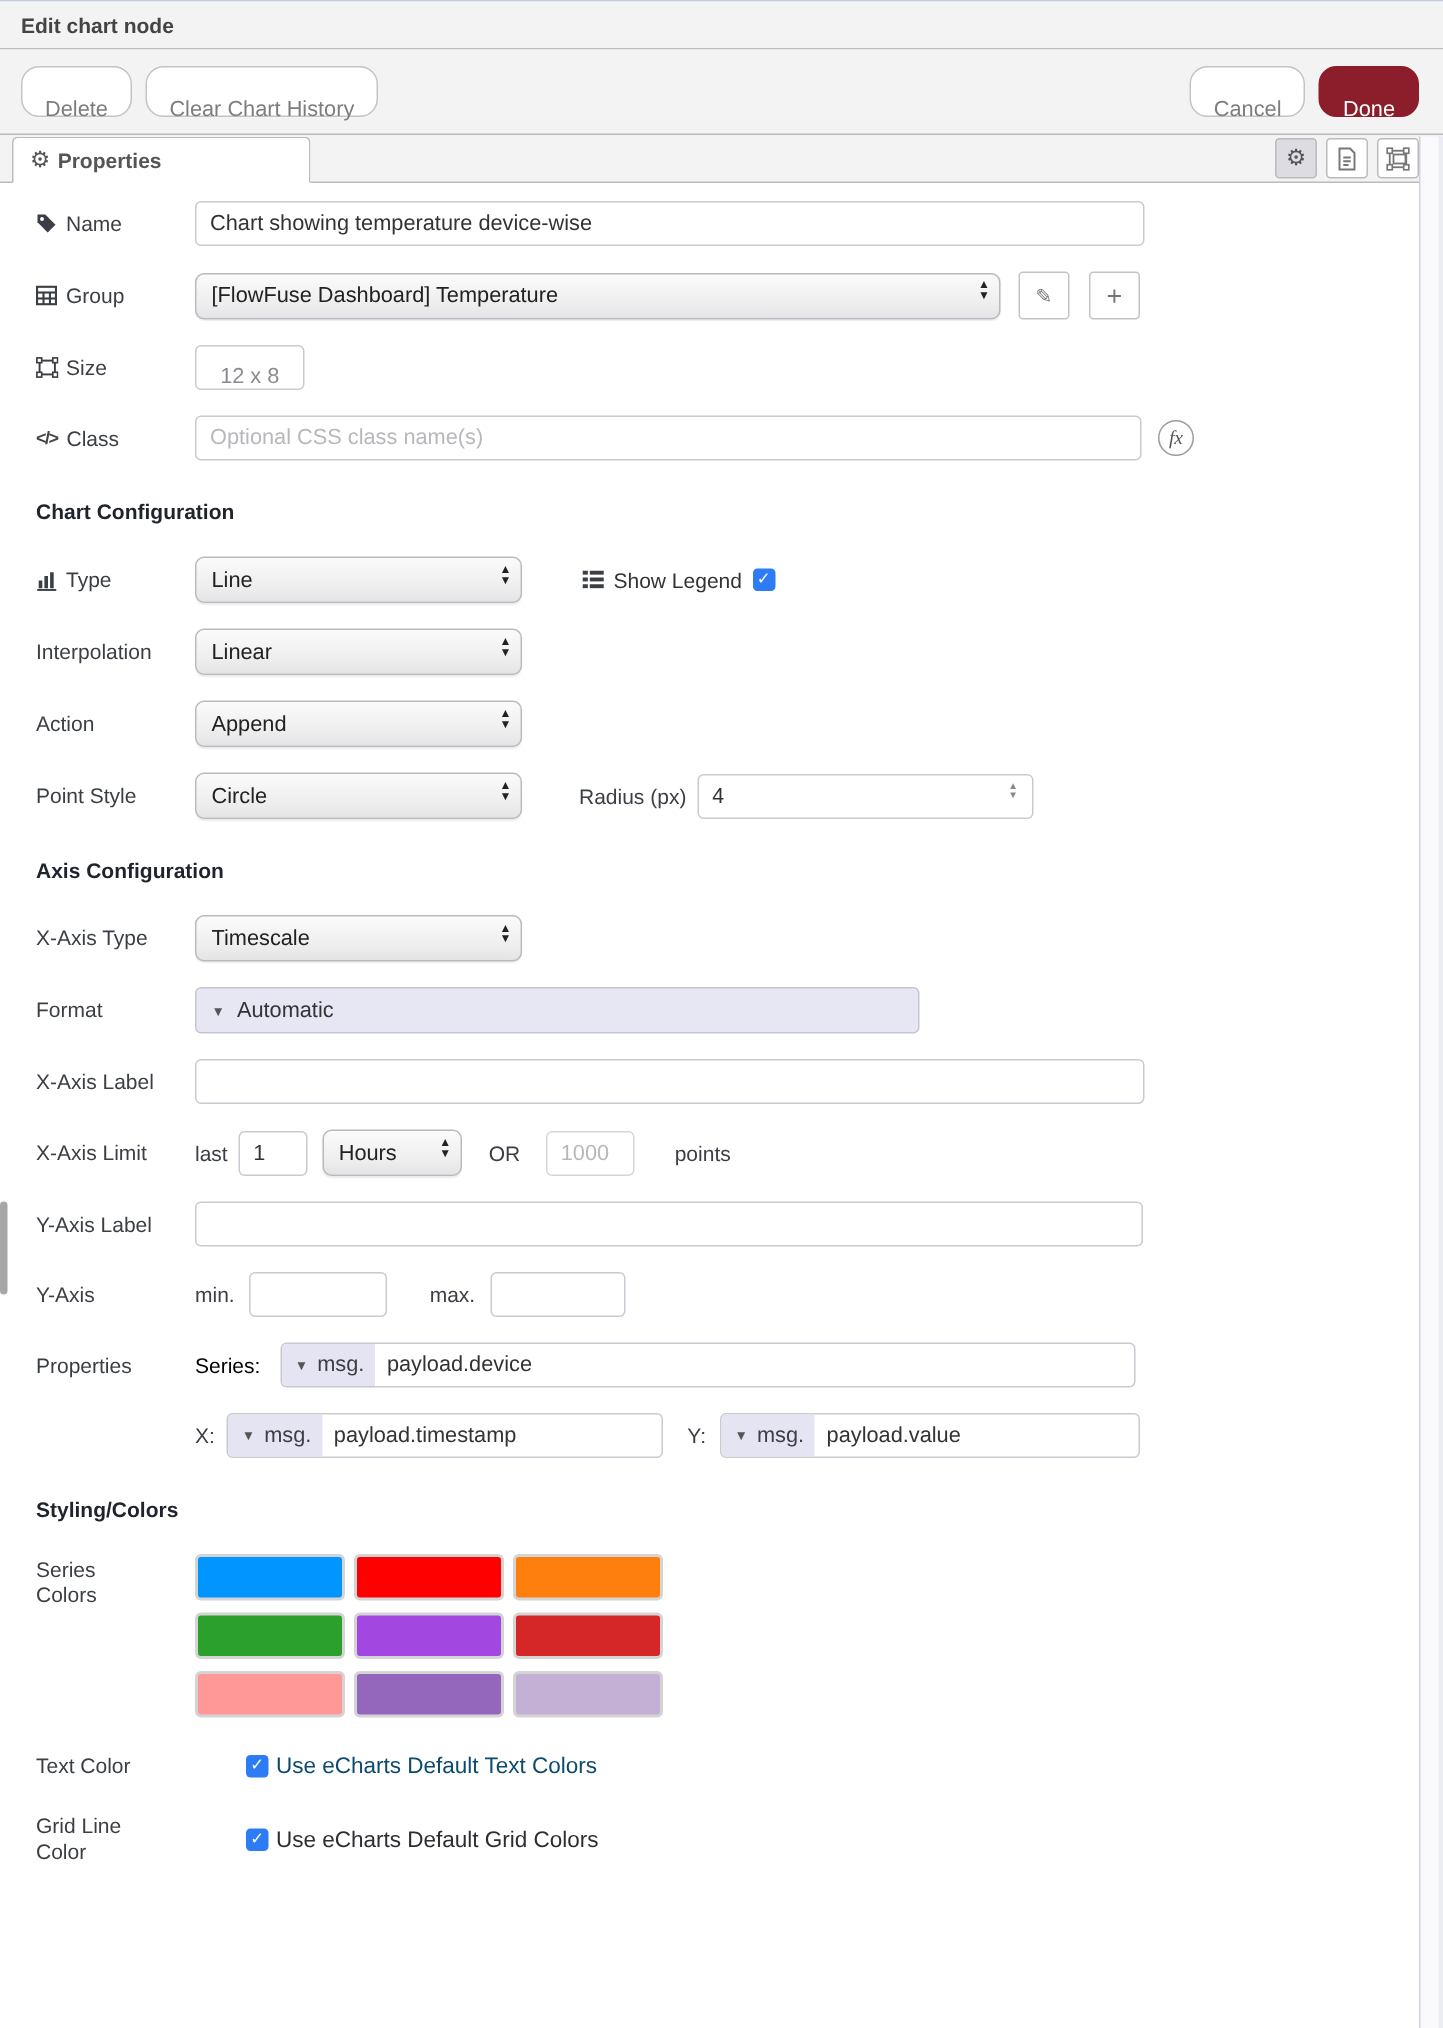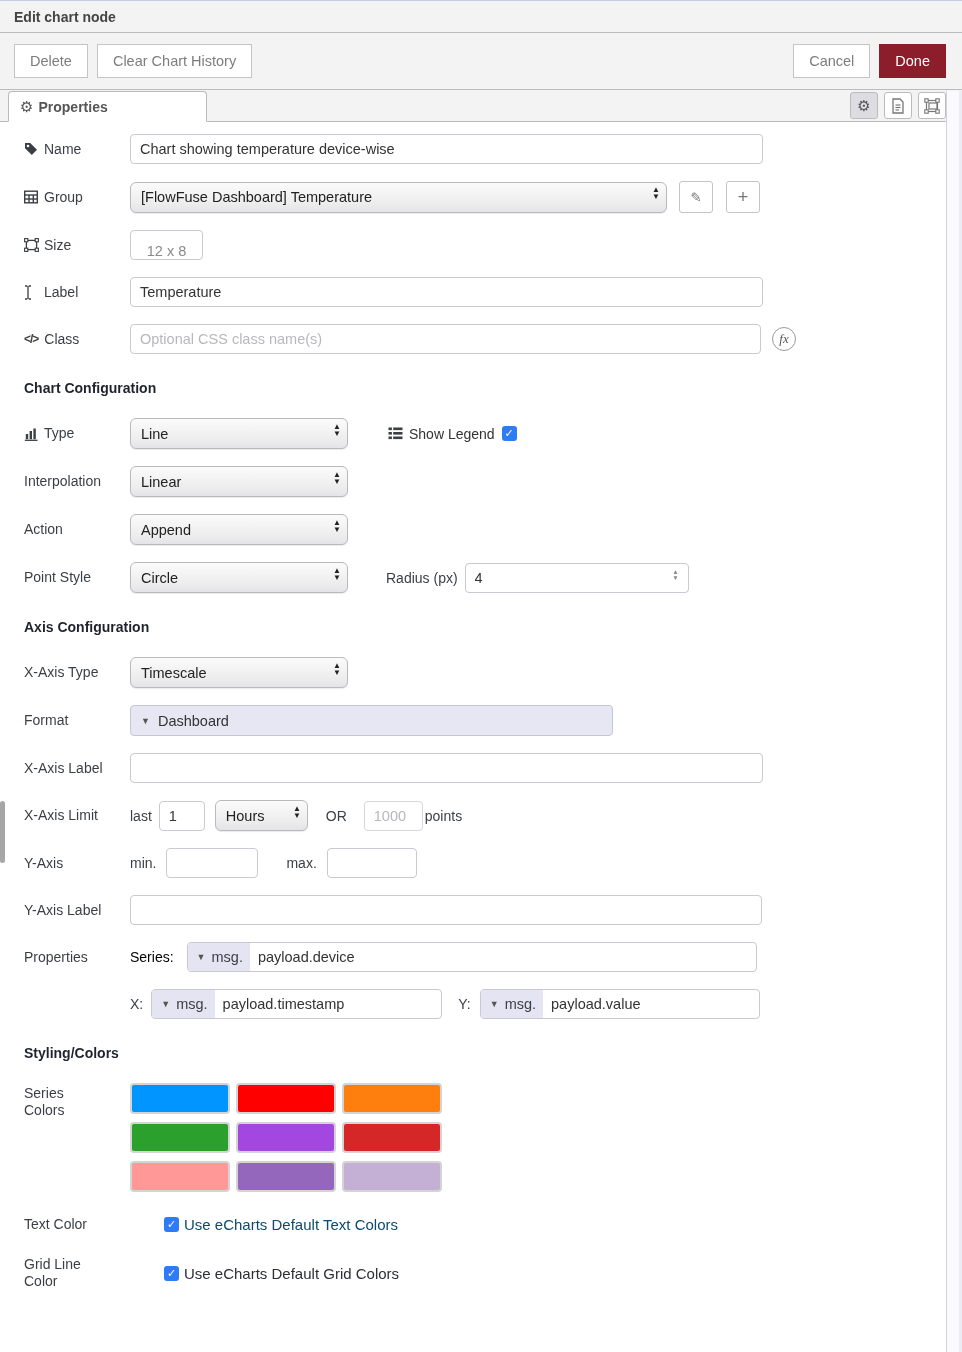--- a/index.html
+++ b/index.html
@@ -21,22 +21,22 @@
     display: flex; align-items: center; padding-left: 14px;
     font-weight: bold; color: #444; font-size: 14px;
   }
   
   .tray-toolbar {
     height: 57px; background: #f3f3f3;
     border-bottom: 1px solid #bbb;
     display: flex; align-items: center; padding: 0 16px 0 14px; gap: 9px;
   }
   .btn {
-    height: 34px; padding: 0 15px; background: #fff;
-    border: 1px solid #c4c4c4; border-radius: 0;
+    height: 34px; padding: 12px 15px; background: #fff;
+    border: 1px solid #c4c4c4; border-radius: 12px;
     color: #7d7d7d; font-size: 14.5px; line-height: 32px;
     cursor: pointer; white-space: nowrap; text-align: right;
   }
   .btn.primary {
     background: #8C1D2B; border-color: #8C1D2B; color: #fff;
   }
   .toolbar-spacer { flex: 1; }
   
   .tab-bar {
     height: 32px; background: #f3f3f3;
@@ -249,31 +249,20 @@
             <rect x="11.2" y="0.6" width="3.2" height="3.2" fill="#fff" stroke="#3b3f45" stroke-width="1.1"></rect>
             <rect x="0.6" y="10.2" width="3.2" height="3.2" fill="#fff" stroke="#3b3f45" stroke-width="1.1"></rect>
             <rect x="11.2" y="10.2" width="3.2" height="3.2" fill="#fff" stroke="#3b3f45" stroke-width="1.1"></rect>
           </svg>
       </span>
       <span class="txt">Size</span>
     </div>
     <button class="input-like" style="width:73px;color:#8a8a8f;text-align:center;background:#fff;cursor:pointer">12 x 8</button>
   </div>
 
-  <div class="form-row">
-    <div class="form-label">
-      <span class="icon14">
-        <svg width="8" height="15" viewBox="0 0 8 15">
-            <path d="M1 1 h2.2 M4.8 1 H7 M4 1 v13 M1 14 h2.2 M4.8 14 H7" stroke="#3b3f45" stroke-width="1.3" fill="none"></path>
-          </svg>
-      </span>
-      <span class="txt">Label</span>
-    </div>
-    <input class="ti" style="width: 633px;" value="Temperature">
-  </div>
 
   <div class="form-row">
     <div class="form-label">
       <span class="code-glyph">&lt;/&gt;</span>
       <span class="txt">Class</span>
     </div>
     <input class="ti" style="width: 631px;" placeholder="Optional CSS class name(s)">
     <span class="fx-circle">fx</span>
   </div>
 
@@ -377,21 +366,21 @@
         </span>
     </div>
   </div>
 
   <div class="form-row">
     <div class="form-label">
       <span class="txt">Format</span>
     </div>
     <div class="typed-full" style="width:483px">
       <span class="caret">▼</span>
-      <span>Dashboard</span>
+      <span>Automatic</span>
     </div>
   </div>
 
   <div class="form-row">
     <div class="form-label">
       <span class="txt">X-Axis Label</span>
     </div>
     <input class="ti" style="width: 633px;" value="">
   </div>
 
@@ -403,38 +392,38 @@
     <input class="ti" style="width: 46px; margin-left: 7px;" value="1">
     <div class="mac-select" style="width:93px;margin-left:10px">
       <span class="sel-text">Hours</span>
       <span class="stepper">
           <span>▲</span>
           <span>▼</span>
         </span>
     </div>
     <span style="margin-left:18px;color:#3b3f45">OR</span>
     <input class="ti" style="width: 59px; margin-left: 17px; border-color: rgb(214, 214, 218);" placeholder="1000">
-    <span style="margin-left:2px;color:#3b3f45">points</span>
+    <span style="margin-left:27px;color:#3b3f45">points</span>
+  </div>
+
+  <div class="form-row">
+    <div class="form-label">
+      <span class="txt">Y-Axis Label</span>
+    </div>
+    <input class="ti" style="width: 632px;" value="">
   </div>
 
   <div class="form-row">
     <div class="form-label">
       <span class="txt">Y-Axis</span>
     </div>
     <span style="color:#3b3f45">min.</span>
     <input class="ti" style="width: 92px; margin-left: 10px;">
     <span style="margin-left:28px;color:#3b3f45">max.</span>
     <input class="ti" style="width: 90px; margin-left: 10px;">
-  </div>
-
-  <div class="form-row">
-    <div class="form-label">
-      <span class="txt">Y-Axis Label</span>
-    </div>
-    <input class="ti" style="width: 632px;" value="">
   </div>
 
   <div class="form-row">
     <div class="form-label">
       <span class="txt">Properties</span>
     </div>
     <span style="color:#000000">Series:</span>
     <div class="typed-input" style="width:570px;margin-left:13px">
       <span class="typed-btn">
         <span class="caret">▼</span>

